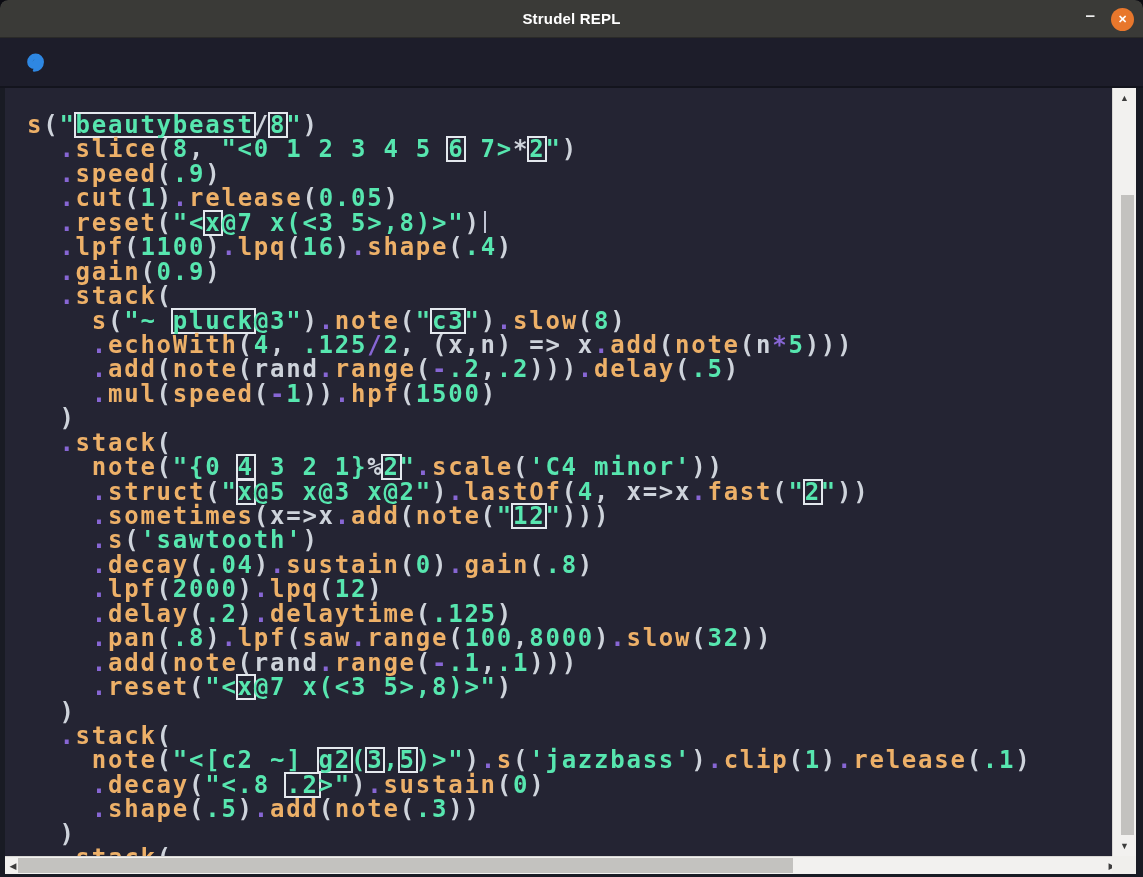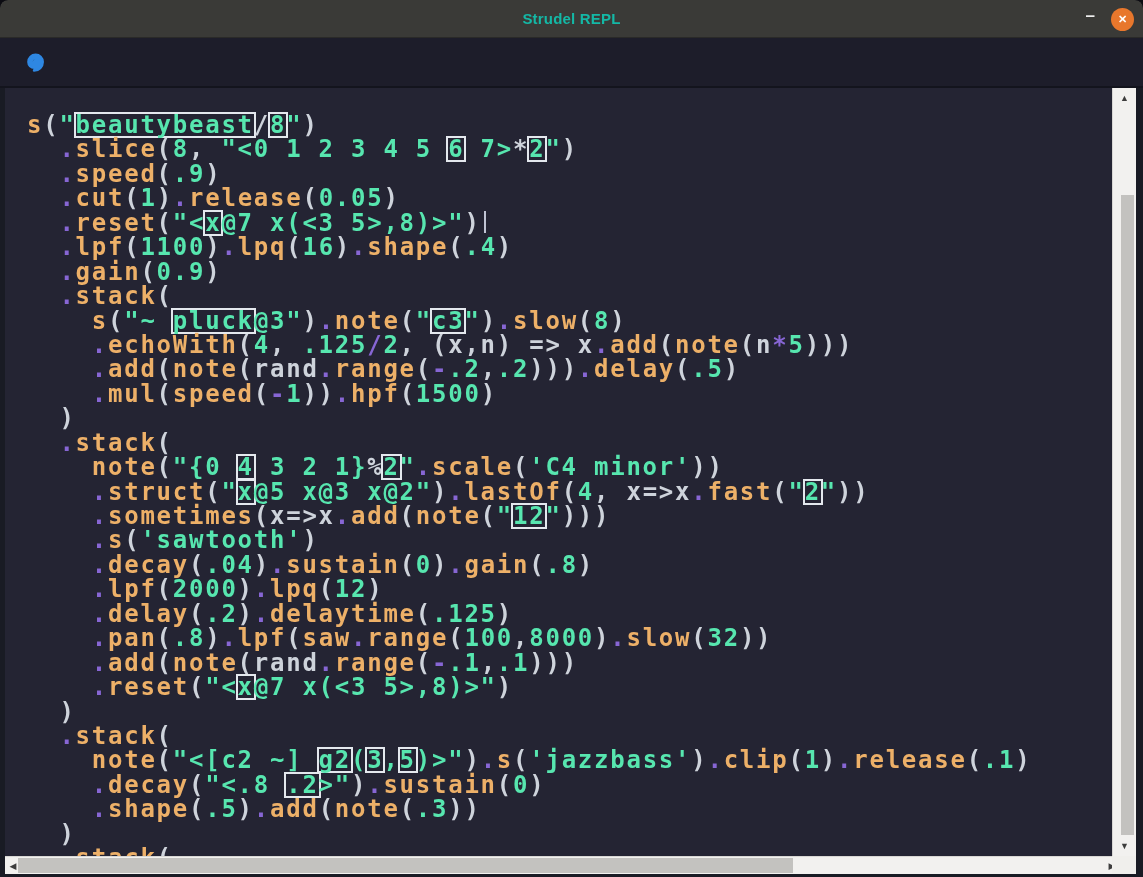--- a/index.html
+++ b/index.html
@@ -8,21 +8,21 @@
     border-radius:8px 8px 0 0;
     font-family:"Liberation Sans",sans-serif;
   }
   
   .titlebar{
     position:relative;height:38px;background:#3a3a37;
     border-bottom:1px solid #2a2a28;box-sizing:border-box;
     display:flex;align-items:center;justify-content:center;
     border-radius:8px 8px 0 0;
   }
-  .title{color:#14b8a6;font-weight:700;font-size:15px;letter-spacing:.2px;}
+  .title{color:#ffffff;font-weight:700;font-size:15px;letter-spacing:.2px;}
   .winbtns{position:absolute;right:9px;top:0;height:38px;display:flex;align-items:center;gap:16px;}
   .minbtn{color:#eeeeee;font-weight:700;font-size:17px;line-height:10px;cursor:default;padding-bottom:6px;}
   .closebtn{
     width:23px;height:23px;border-radius:50%;background:#e8772c;
     display:flex;align-items:center;justify-content:center;cursor:default;
   }
   .closebtn span{color:#ffffff;font-weight:700;font-size:11px;line-height:11px;}
   
   .appheader{
     height:50px;background:#1d1d2a;border-bottom:2px solid #13141d;

